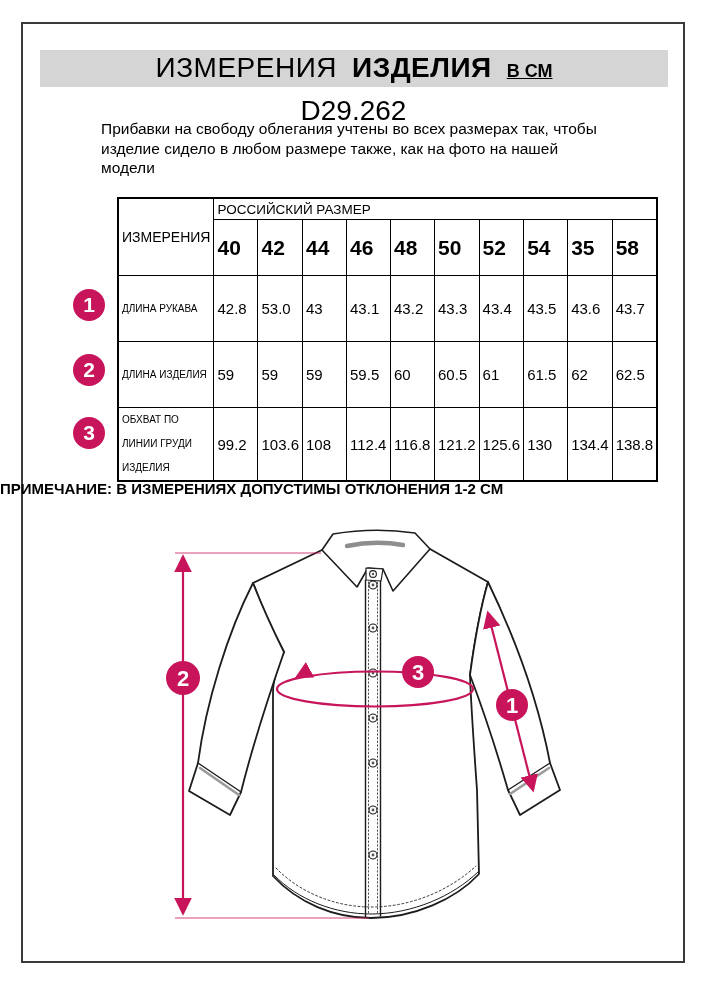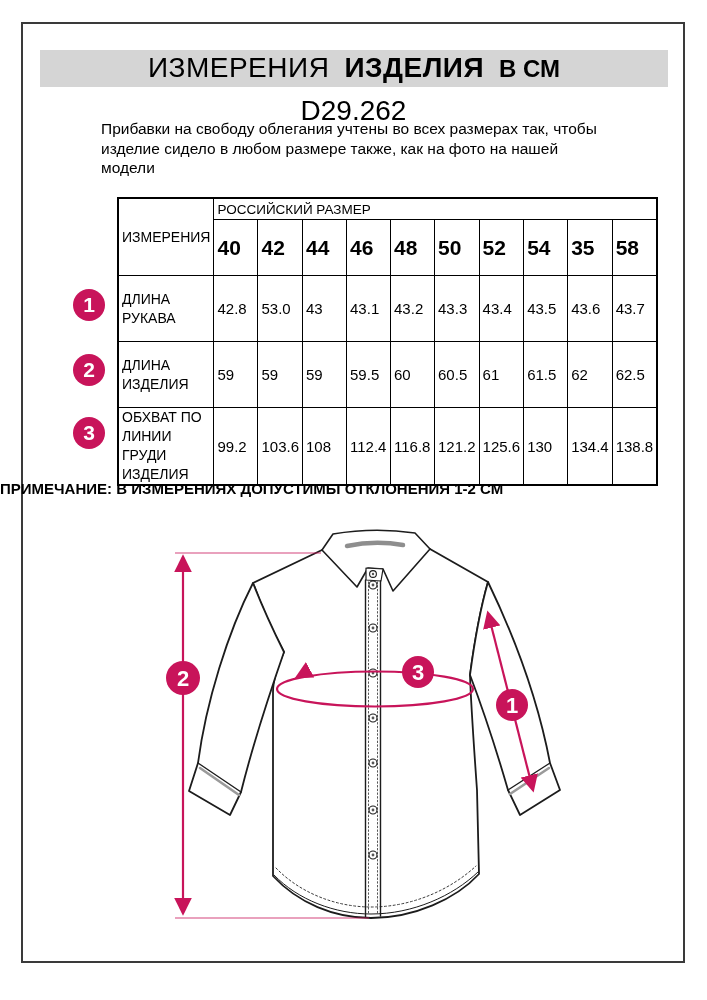--- a/index.html
+++ b/index.html
@@ -8,32 +8,32 @@
     font-family:"Liberation Sans",sans-serif;color:#000;
     --accent:#C8145A;--title-bar-bg:#D5D5D5;--frame-border:#3A3A3A;
   }
   .frame{position:absolute;left:21px;top:22px;width:660px;height:937px;border:2px solid var(--frame-border);}
   .title-bar{
     position:absolute;left:40px;top:50px;width:628px;height:37px;background:var(--title-bar-bg);
     display:flex;align-items:baseline;justify-content:center;gap:15px;
   }
   .title-bar .t1{font-size:28px;line-height:36px;letter-spacing:.5px;}
   .title-bar .t2{font-size:28px;font-weight:bold;letter-spacing:.5px;}
-  .title-bar .t3{font-size:24px;font-weight:bold;}
+  .title-bar .t3{font-size:18px;font-weight:bold;text-decoration:underline;}
   .code{position:absolute;top:95px;left:0;width:707px;text-align:center;font-size:28px;}
   .desc{position:absolute;top:119px;left:101px;width:505px;font-size:15.5px;line-height:19.5px;}
   table.meas{
     position:absolute;left:117px;top:197px;border-collapse:collapse;table-layout:fixed;
     border:2px solid #000;
   }
   table.meas td,table.meas th{border:1.5px solid #000;text-align:left;vertical-align:middle;padding:0 3px;}
   .corner{font-size:14px;}
   .grp{height:20px;font-size:13.5px;}
   .size{height:55px;font-size:21px;font-weight:bold;}
-  .rlabel{height:65px;font-size:14px;line-height:19px;}
+  .rlabel{height:65px;font-size:10px;line-height:24px;}
   .val{font-size:15px;}
   .mark{
     position:absolute;width:32px;height:32px;border-radius:50%;background:var(--accent);
     color:#fff;font-weight:bold;font-size:21px;display:flex;align-items:center;justify-content:center;
   }
   #m1{left:73px;top:289px;} #m2{left:73px;top:354px;} #m3{left:73px;top:417px;}
   .note{position:absolute;top:480px;left:0;width:707px;text-align:left;font-size:15px;font-weight:bold;}
   svg.fig{position:absolute;left:0;top:525px;}
   .accent-stroke{stroke:var(--accent);}
   .accent-fill{fill:var(--accent);}

